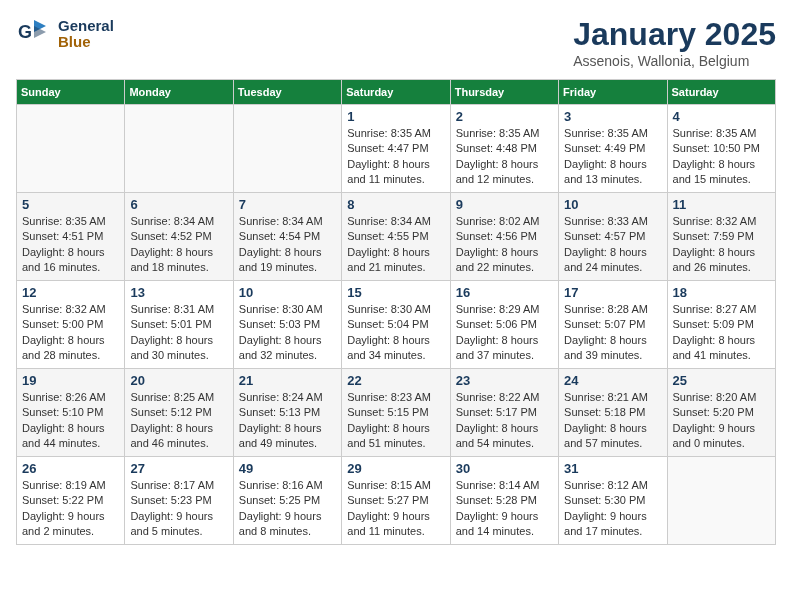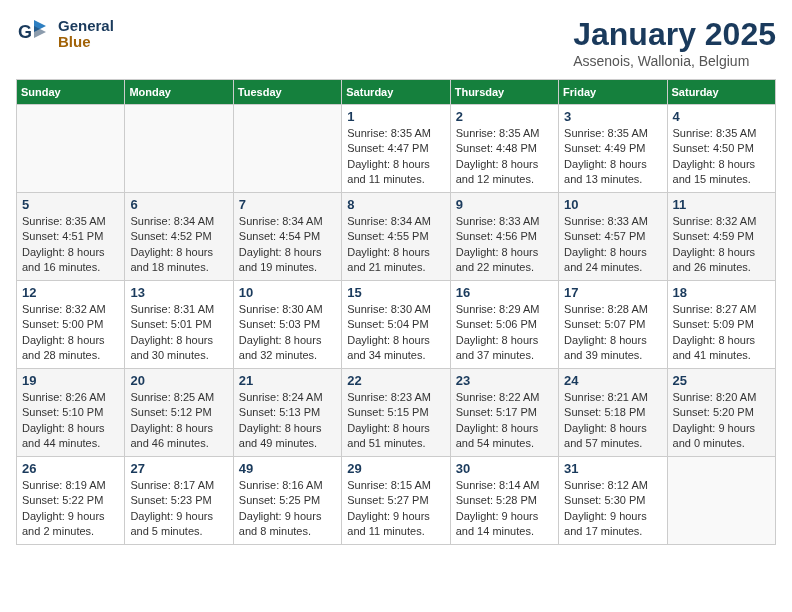--- a/index.html
+++ b/index.html
@@ -137,21 +137,21 @@
         <td>
           <span class="day-number">3</span>
           <div class="day-info">Sunrise: 8:35 AM
 Sunset: 4:49 PM
 Daylight: 8 hours
 and 13 minutes.</div>
         </td>
         <td>
           <span class="day-number">4</span>
           <div class="day-info">Sunrise: 8:35 AM
-Sunset: 4:50 PM
+Sunset: 10:50 PM
 Daylight: 8 hours
 and 15 minutes.</div>
         </td>
       </tr>
       <tr>
         <td>
           <span class="day-number">5</span>
           <div class="day-info">Sunrise: 8:35 AM
 Sunset: 4:51 PM
 Daylight: 8 hours
@@ -173,36 +173,36 @@
         </td>
         <td>
           <span class="day-number">8</span>
           <div class="day-info">Sunrise: 8:34 AM
 Sunset: 4:55 PM
 Daylight: 8 hours
 and 21 minutes.</div>
         </td>
         <td>
           <span class="day-number">9</span>
-          <div class="day-info">Sunrise: 8:33 AM
+          <div class="day-info">Sunrise: 8:02 AM
 Sunset: 4:56 PM
 Daylight: 8 hours
 and 22 minutes.</div>
         </td>
         <td>
           <span class="day-number">10</span>
           <div class="day-info">Sunrise: 8:33 AM
 Sunset: 4:57 PM
 Daylight: 8 hours
 and 24 minutes.</div>
         </td>
         <td>
           <span class="day-number">11</span>
           <div class="day-info">Sunrise: 8:32 AM
-Sunset: 4:59 PM
+Sunset: 7:59 PM
 Daylight: 8 hours
 and 26 minutes.</div>
         </td>
       </tr>
       <tr>
         <td>
           <span class="day-number">12</span>
           <div class="day-info">Sunrise: 8:32 AM
 Sunset: 5:00 PM
 Daylight: 8 hours

